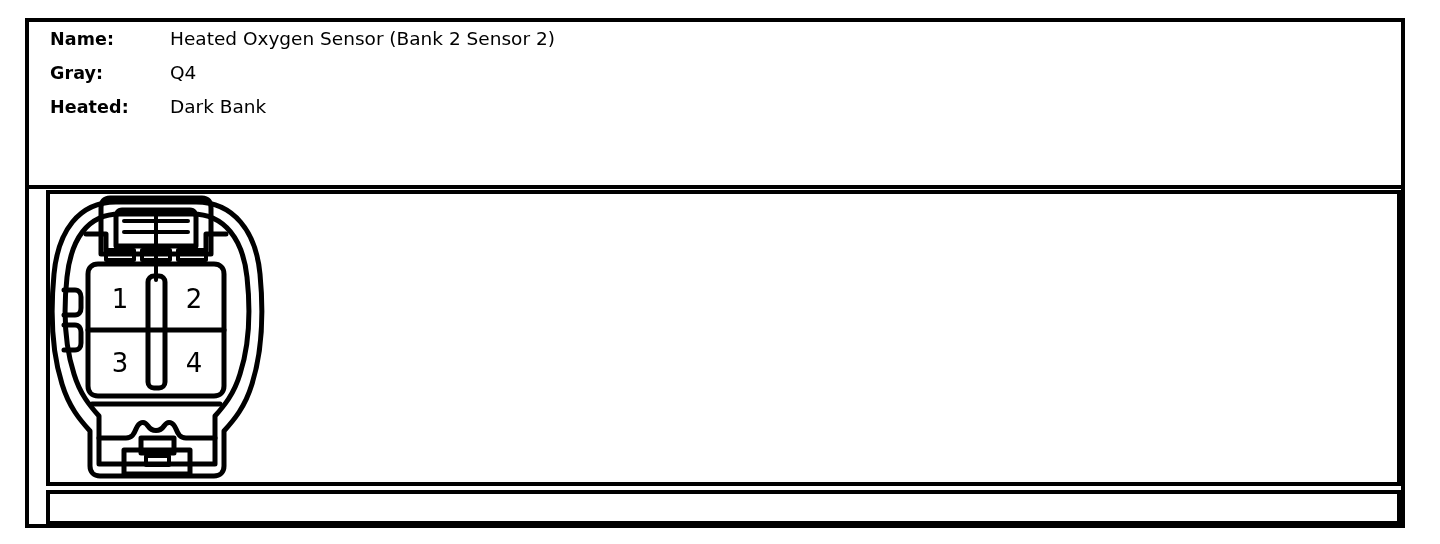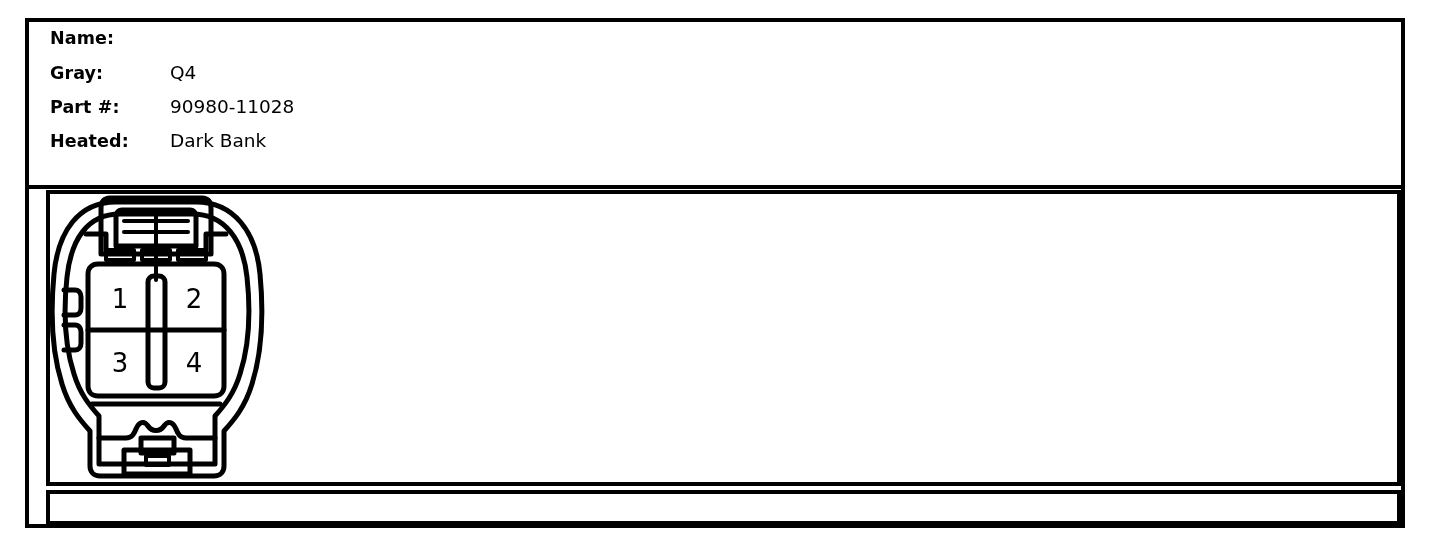--- a/index.html
+++ b/index.html
@@ -119,31 +119,28 @@
 <body>
 
 <div id="page">
 
   <div class="outer-frame"></div>
 
   <div class="info-block">
 
     <div class="info-row">
       <span class="info-label">Name:</span>
+      <span class="info-value">Heated Oxygen Sensor (Bank 2 Sensor 2)</span>
     </div>
 
     <div class="info-row">
       <span class="info-label">Gray:</span>
       <span class="info-value">Q4</span>
     </div>
 
-    <div class="info-row">
-      <span class="info-label">Part #:</span>
-      <span class="info-value">90980-11028</span>
-    </div>
 
     <div class="info-row">
       <span class="info-label">Heated:</span>
       <span class="info-value">Dark Bank</span>
     </div>
 
   </div>
 
   <div class="section-divider"></div>
 

